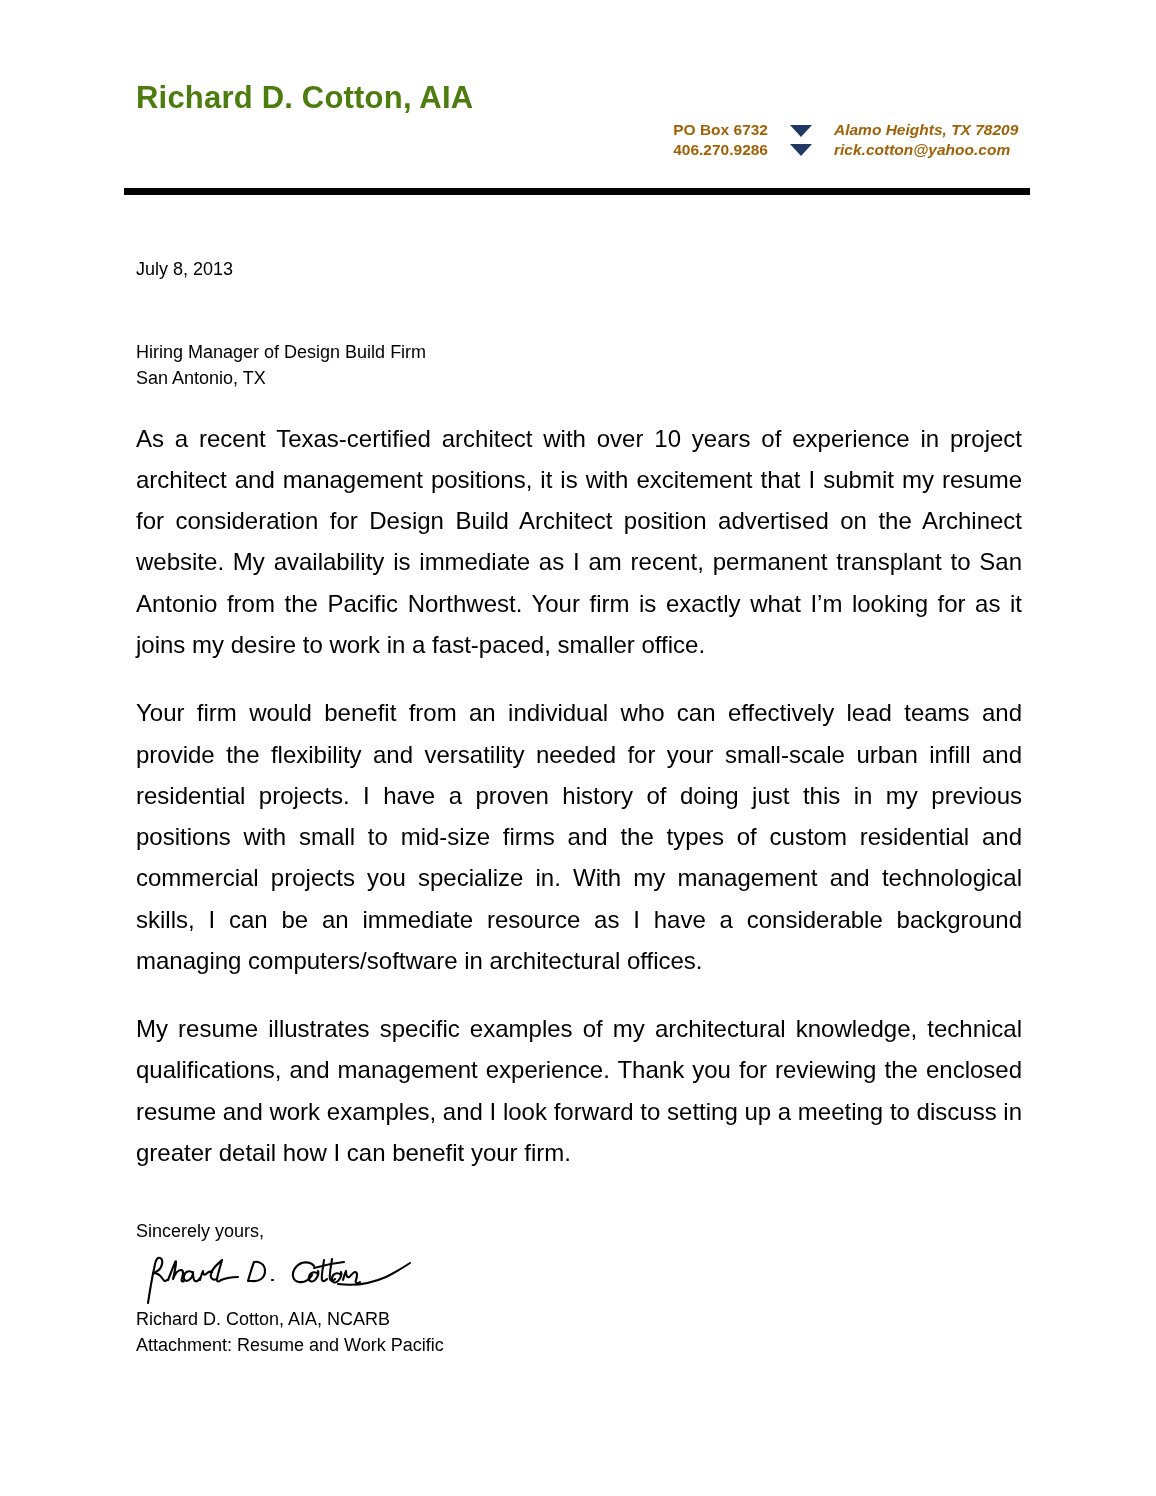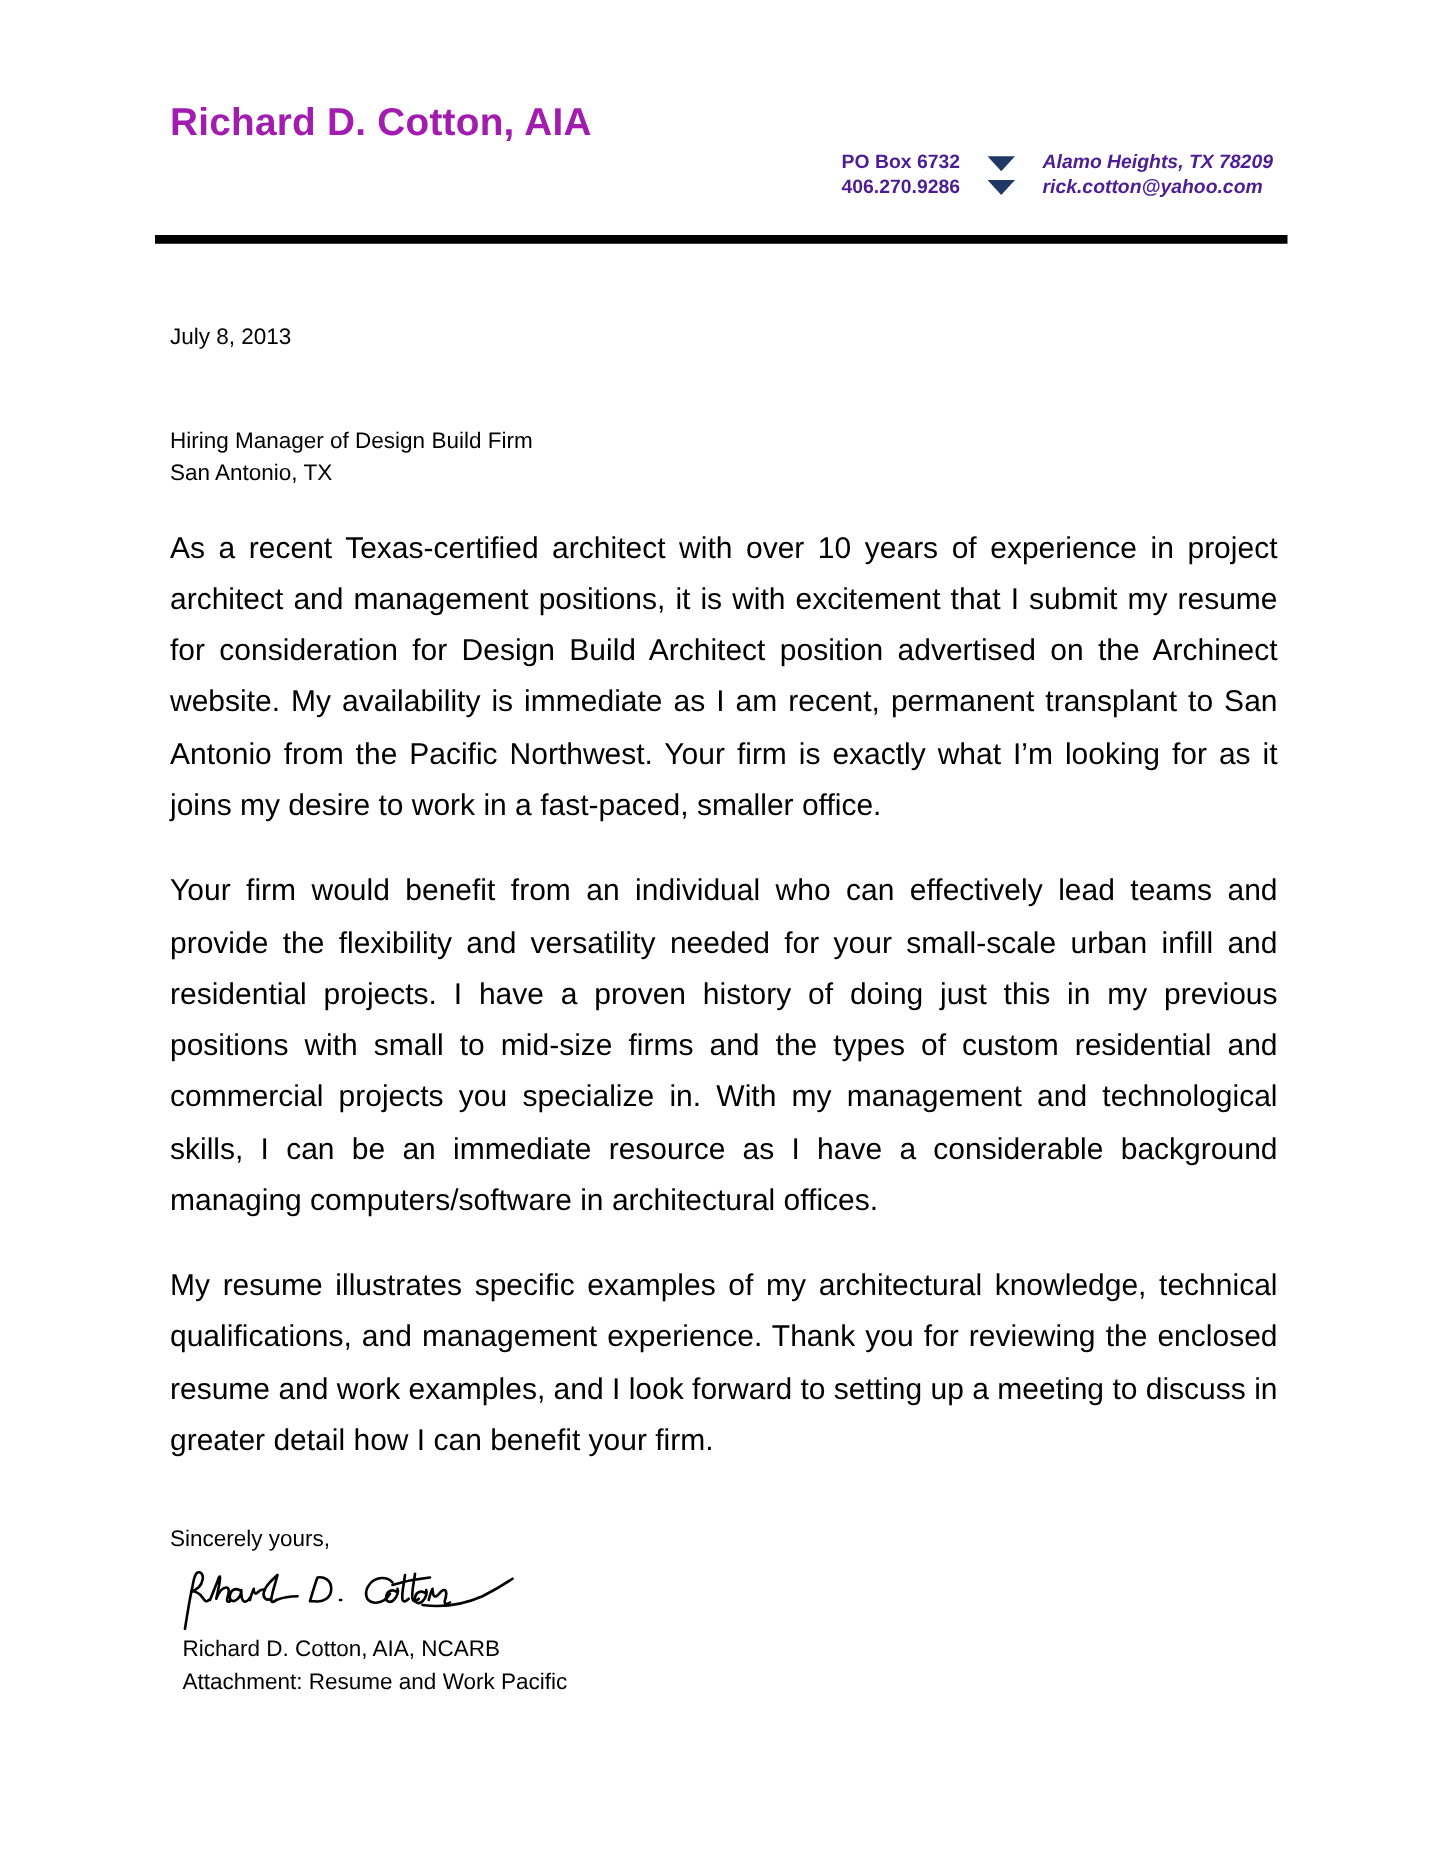--- a/index.html
+++ b/index.html
@@ -28,39 +28,39 @@
     position: relative;
     padding: 0;
   }
 
   .name-heading {
     position: absolute;
     left: 136px;
     top: 80px;
     font-size: 31px;
     font-weight: bold;
-    color: #a21caf;
+    color: #4d7c0f;
     letter-spacing: 0.2px;
     white-space: nowrap;
   }
 
   .contact-block {
     position: absolute;
     right: 126px;
     top: 122px;
     text-align: right;
   }
 
   .contact-line {
     display: flex;
     align-items: center;
     justify-content: flex-end;
     font-size: 15.5px;
     font-weight: bold;
-    color: #4c1d95;
+    color: #a16207;
     line-height: 1.0;
     white-space: nowrap;
   }
   .contact-line + .contact-line {
     margin-top: 4px;
   }
 
   .contact-seg-left {
     display: inline-block;
     width: 110px;
@@ -141,21 +141,21 @@
     height: 58px;
     width: 300px;
   }
   .signature svg { display: block; }
 
   .signoff {
     margin-top: 2px;
     font-size: 18px;
     line-height: 1.45;
   }
-  .signoff div { white-space: nowrap; margin-left: 10px; }
+  .signoff div { white-space: nowrap; }
 </style>
 </head>
 <body>
 
 <div class="page">
 
   <div class="letterhead">
 
     <div class="name-heading">Richard D. Cotton, AIA</div>
 

